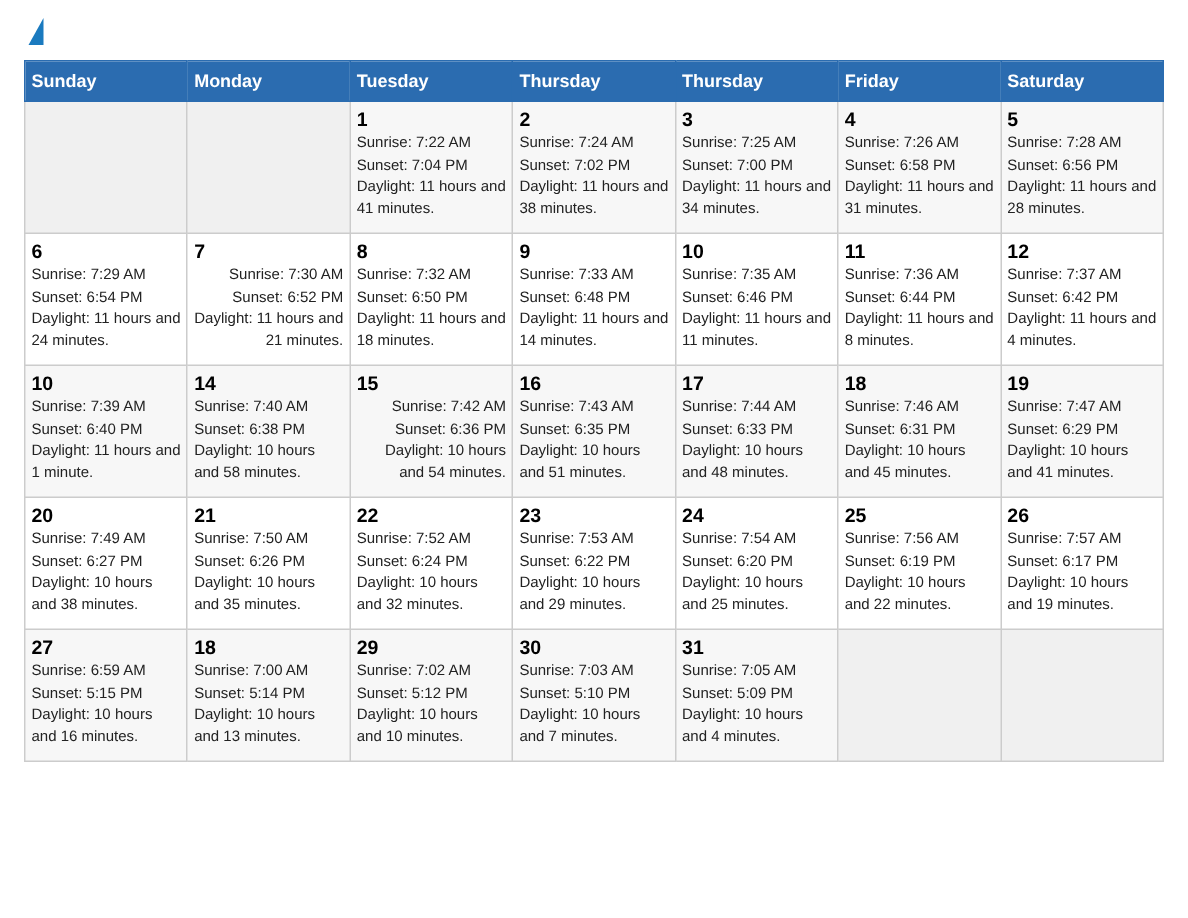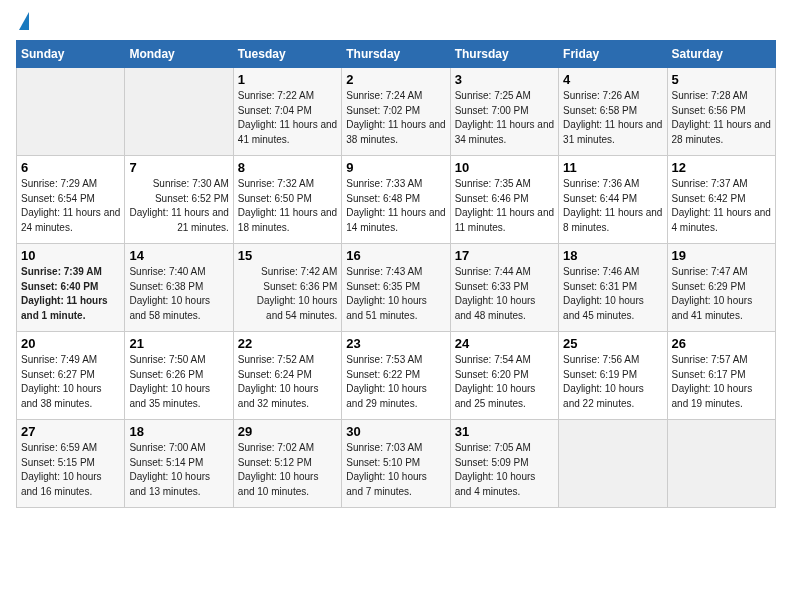--- a/index.html
+++ b/index.html
@@ -205,21 +205,21 @@
         <td>
           <div class="day-number">12</div>
           <div class="day-info" style="white-space: pre-line;">Sunrise: 7:37 AM
 Sunset: 6:42 PM
 Daylight: 11 hours and 4 minutes.</div>
         </td>
       </tr>
       <tr>
         <td>
           <div class="day-number">10</div>
-          <div class="day-info" style="white-space: pre-line; font-weight: bold;">Sunrise: 7:39 AM
+          <div class="day-info" style="white-space: pre-line;">Sunrise: 7:39 AM
 Sunset: 6:40 PM
 Daylight: 11 hours and 1 minute.</div>
         </td>
         <td>
           <div class="day-number">14</div>
           <div class="day-info" style="white-space: pre-line;">Sunrise: 7:40 AM
 Sunset: 6:38 PM
 Daylight: 10 hours and 58 minutes.</div>
         </td>
         <td>

